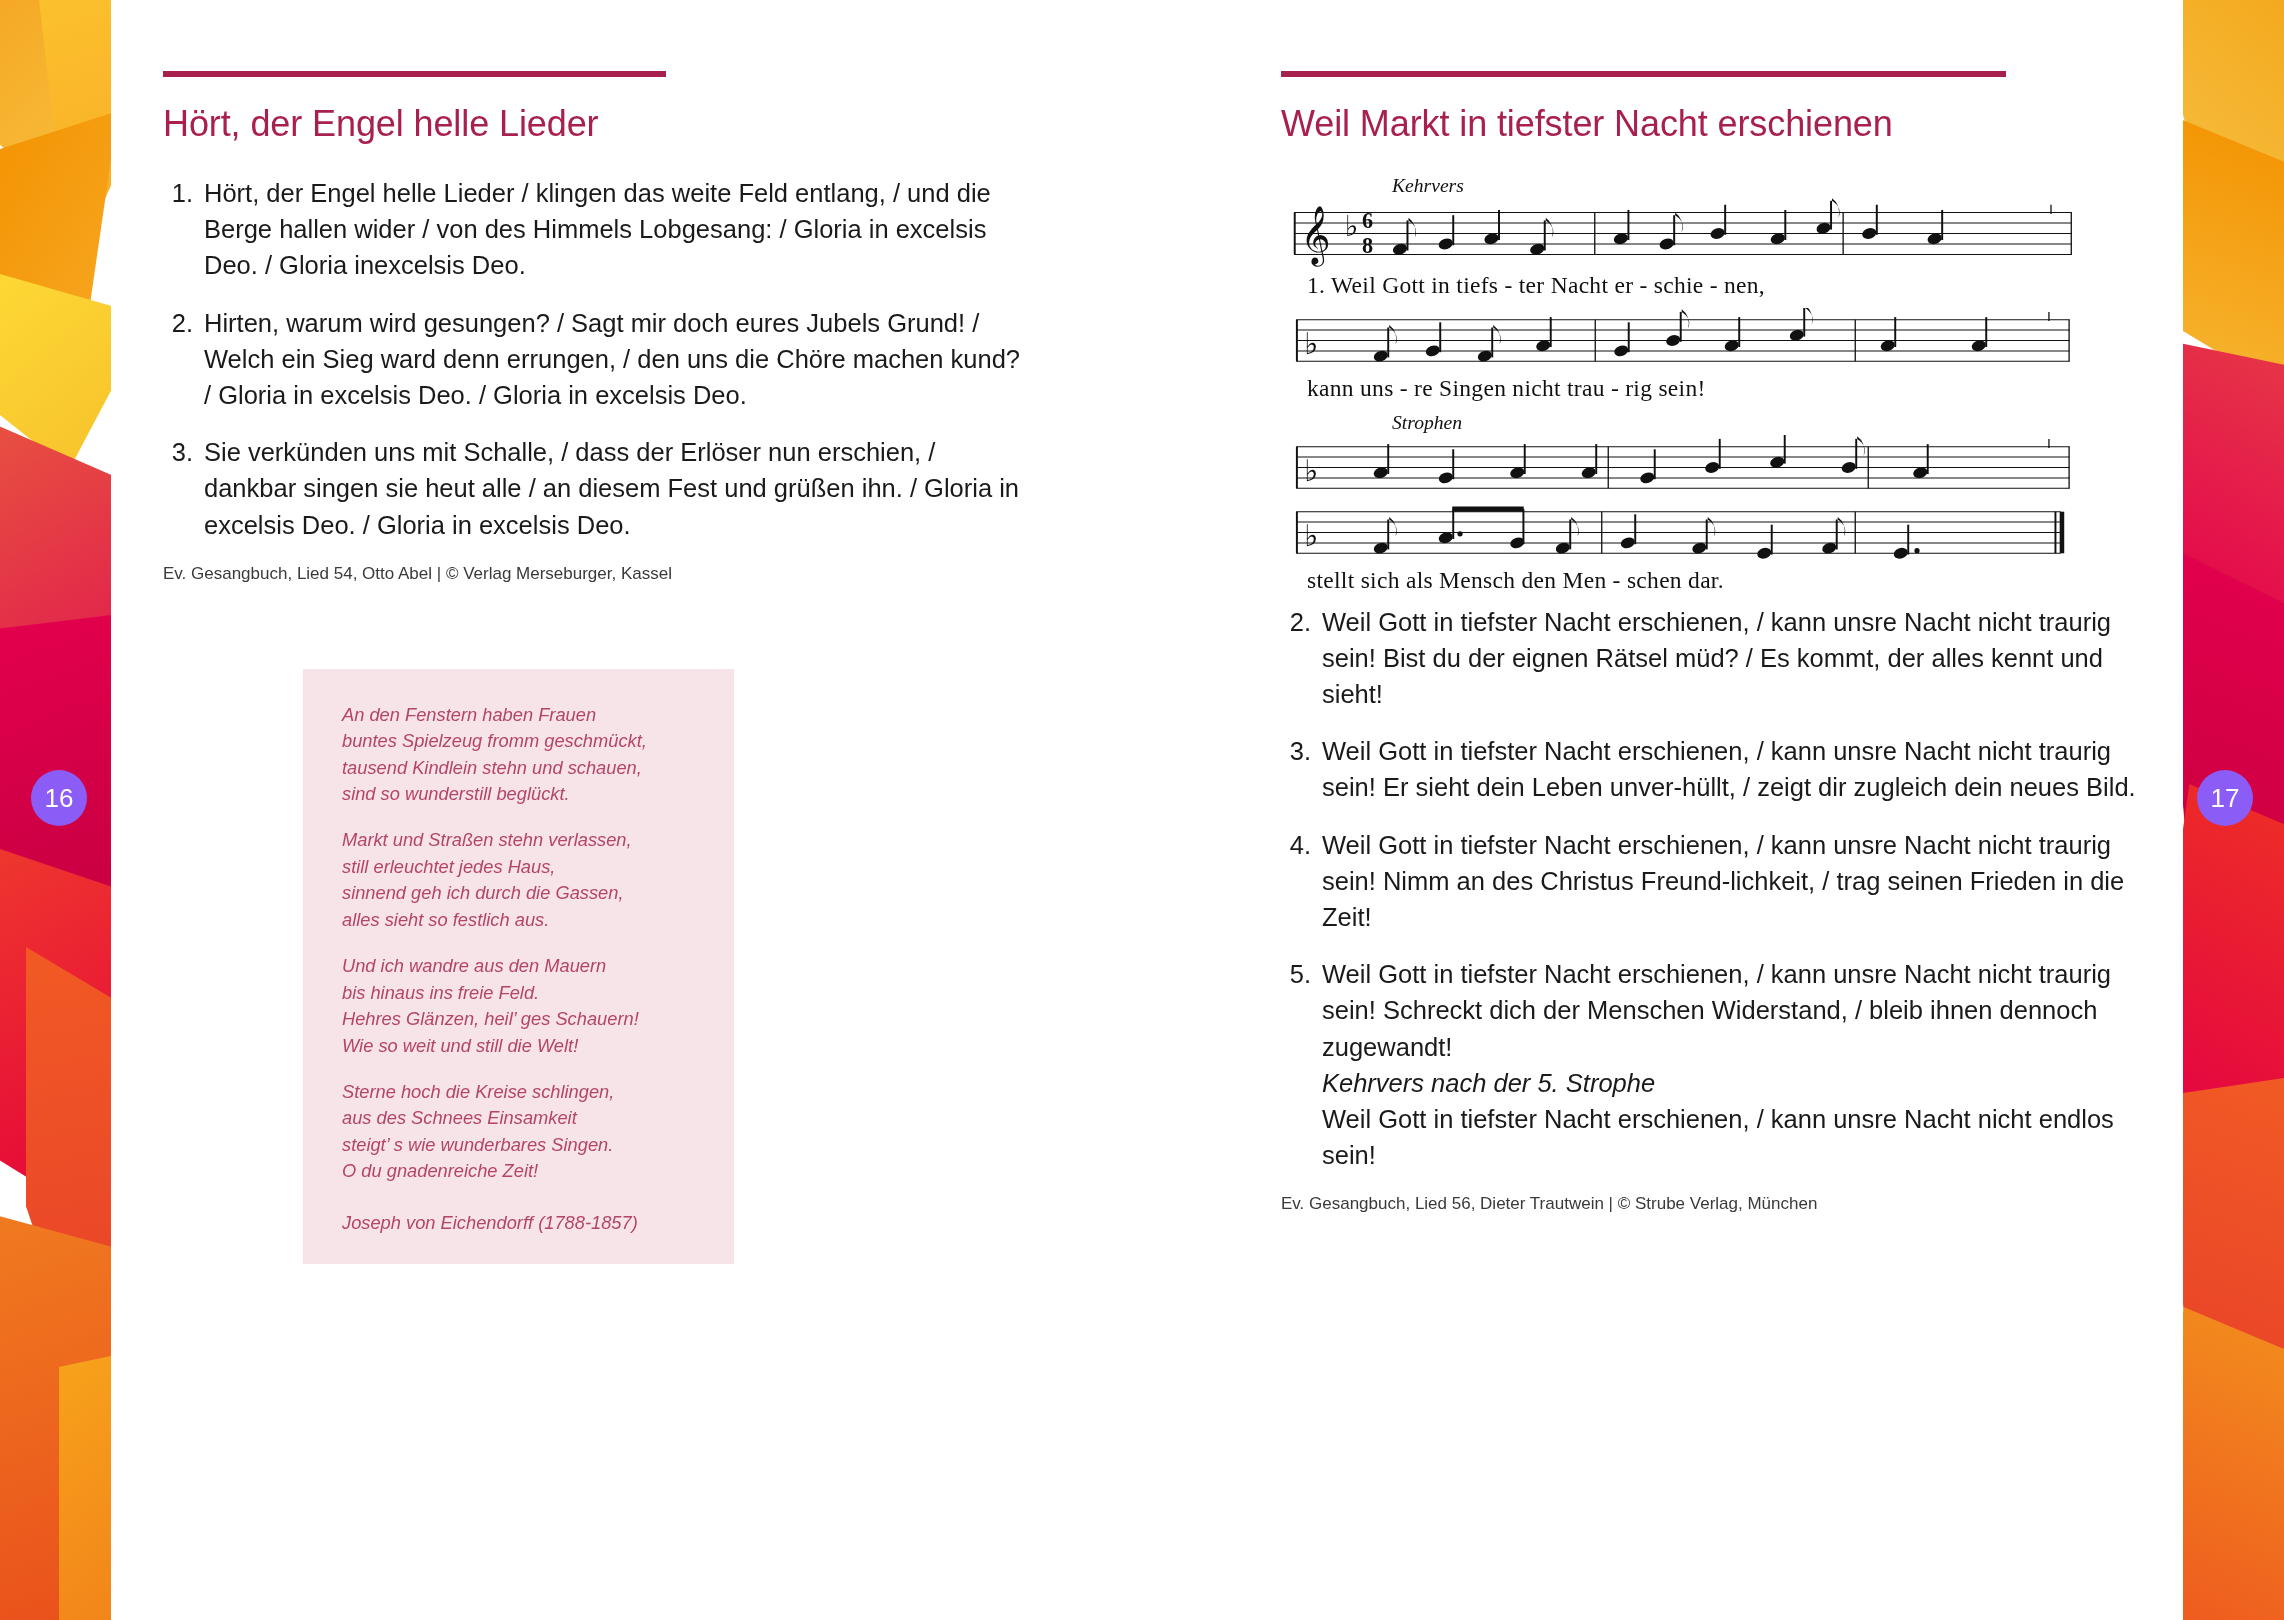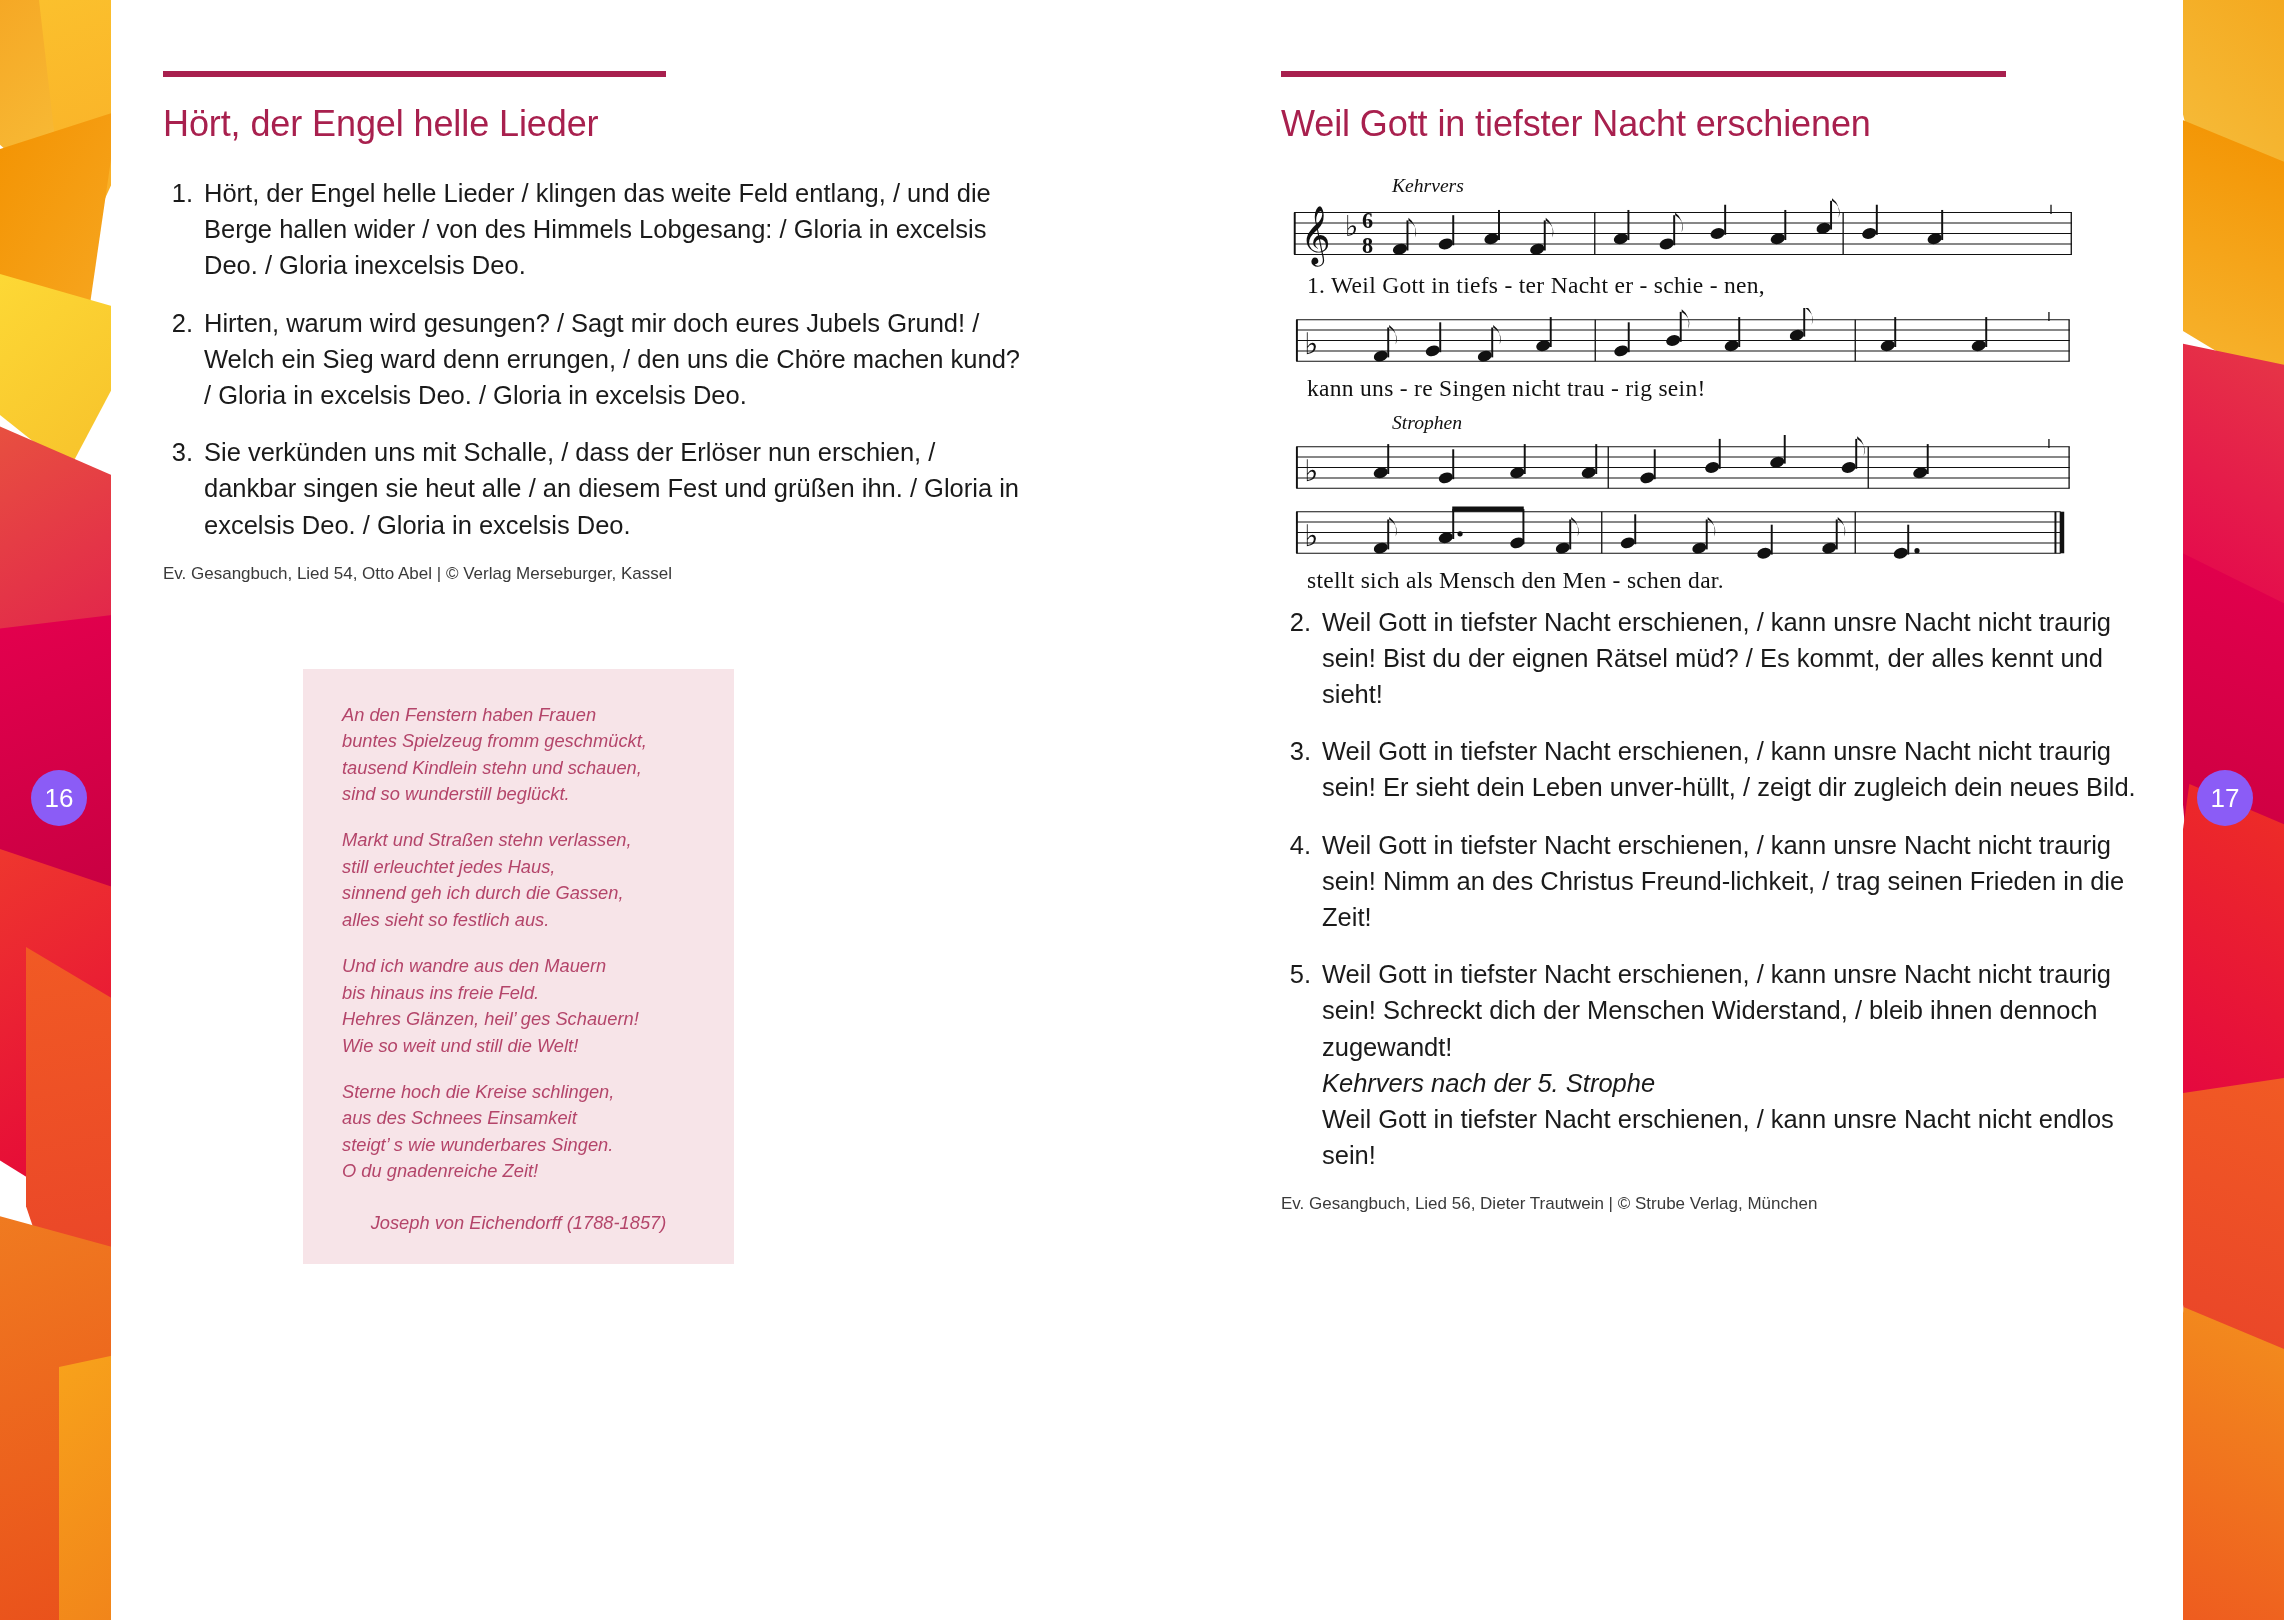--- a/index.html
+++ b/index.html
@@ -174,21 +174,21 @@
     line-height: 1.45;
     font-style: italic;
     color: #b4456a;
   }
   .poem-box p:last-of-type { margin-bottom: 0; }
   .poem-attrib {
     margin-top: 27.4px;
     font-size: 18.3px;
     font-style: italic;
     color: #b4456a;
-    text-align: center;
+    text-align: left;
   }
 
   
   .pagenum {
     position: absolute;
     width: 56px;
     height: 56px;
     border-radius: 50%;
     background: #8b5cf6;
     color: #ffffff;
@@ -295,21 +295,21 @@
       <p style="white-space:pre-line;">Sterne hoch die Kreise schlingen,
 aus des Schnees Einsamkeit
 steigt’ s wie wunderbares Singen.
 O du gnadenreiche Zeit!</p>
       <div class="poem-attrib">Joseph von Eichendorff (1788-1857)</div>
     </div>
   </div>
 
   <div class="page page-right">
     <div class="rule right"></div>
-    <h1 class="song-title">Weil Gott in tiefster Nacht erschienen</h1>
+    <h1 class="song-title">Weil Markt in tiefster Nacht erschienen</h1>
 
     <div class="score">
 
       <div class="sys-label">Kehrvers</div>
 
       <svg class="staff-svg" width="804" height="71" viewBox="0 0 1230 108">
         <g stroke="#111" stroke-width="1.6">
           <line x1="20" y1="22" x2="1210" y2="22"></line>
           <line x1="20" y1="38" x2="1210" y2="38"></line>
           <line x1="20" y1="54" x2="1210" y2="54"></line>

